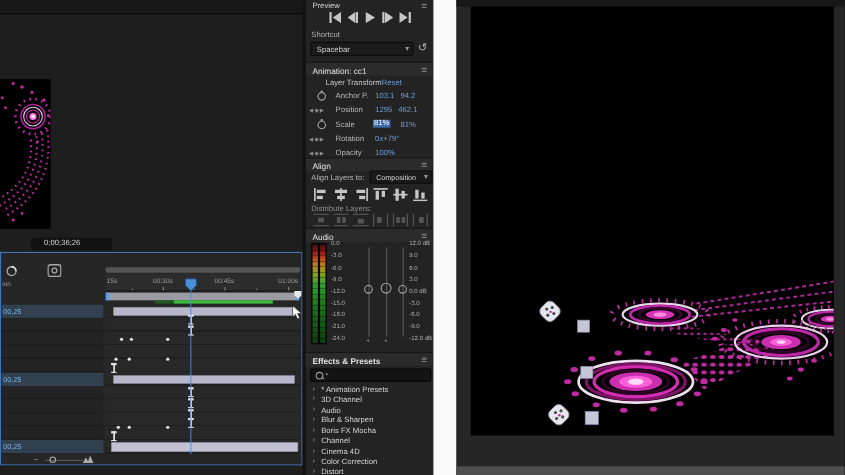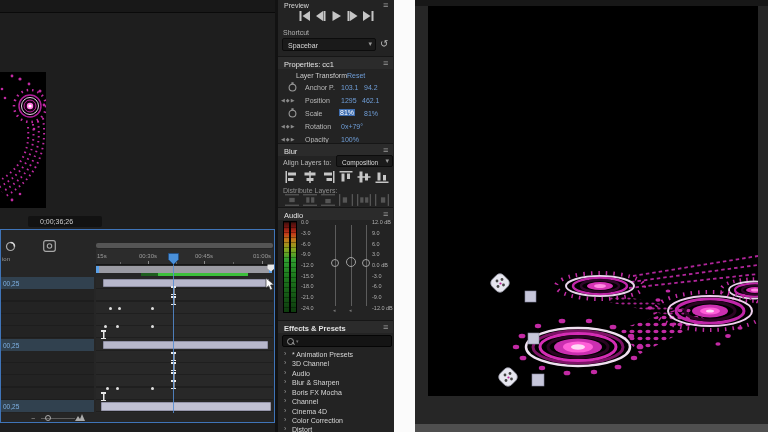--- a/index.html
+++ b/index.html
@@ -197,21 +197,21 @@
     </svg>
 
   <span class="t" style="left:283px;top:29px;color:#b0b0b0;">Shortcut</span>
   <div class="dd" style="left:282px;top:38px;width:94px;height:13px;">
     <span class="val">Spacebar</span>
     <span class="chev">▾</span>
   </div>
   <span class="t" style="left:380px;top:39px;font-size:10px;color:#b8b8b8;">↺</span>
 
   <div class="hdrbar" style="top:56px;">
-    <span class="ttl">Properties: cc1</span>
+    <span class="ttl">Animation: cc1</span>
     <span class="menu-ic" style="left:105px;top:2px;">≡</span>
   </div>
   <span class="t" style="left:296px;top:72px;color:#cccccc;">Layer Transform</span>
   <span class="t blue" style="left:347px;top:72px;">Reset</span>
 
   <svg class="abs" style="left:288px;top:82px;" width="9" height="10" viewBox="0 0 9 10">
       <rect x="3.4" y="0.3" width="2.2" height="1.6" fill="#9a9a9a"></rect>
       <circle cx="4.5" cy="5.6" r="3.4" fill="none" stroke="#9a9a9a" stroke-width="1.1"></circle>
     </svg>
   <span class="prow-lbl" style="left:305px;top:84px;">Anchor P.</span>
@@ -233,21 +233,21 @@
 
   <span class="keynav" style="left:281px;top:123px;">◀◆▶</span>
   <span class="prow-lbl" style="left:305px;top:123px;">Rotation</span>
   <span class="pval" style="left:341px;top:123px;">0x+79°</span>
 
   <span class="keynav" style="left:281px;top:136px;">◀◆▶</span>
   <span class="prow-lbl" style="left:305px;top:136px;">Opacity</span>
   <span class="pval" style="left:341px;top:136px;">100%</span>
 
   <div class="hdrbar" style="top:143px;">
-    <span class="ttl">Blur</span>
+    <span class="ttl">Align</span>
     <span class="menu-ic" style="left:105px;top:2px;">≡</span>
   </div>
   <span class="t" style="left:283px;top:159px;color:#b8b8b8;">Align Layers to:</span>
   <div class="dd" style="left:336px;top:155px;width:57px;height:12px;">
     <span class="val" style="font-size:6.5px;top:3px;">Composition</span>
     <span class="chev">▾</span>
   </div>
 
   <svg class="alignbtn" style="left:285px;top:171px;" width="13" height="12" viewBox="0 0 13 12" fill="#c6c6c6">
       <rect x="0" y="0" width="1.5" height="12"></rect>

